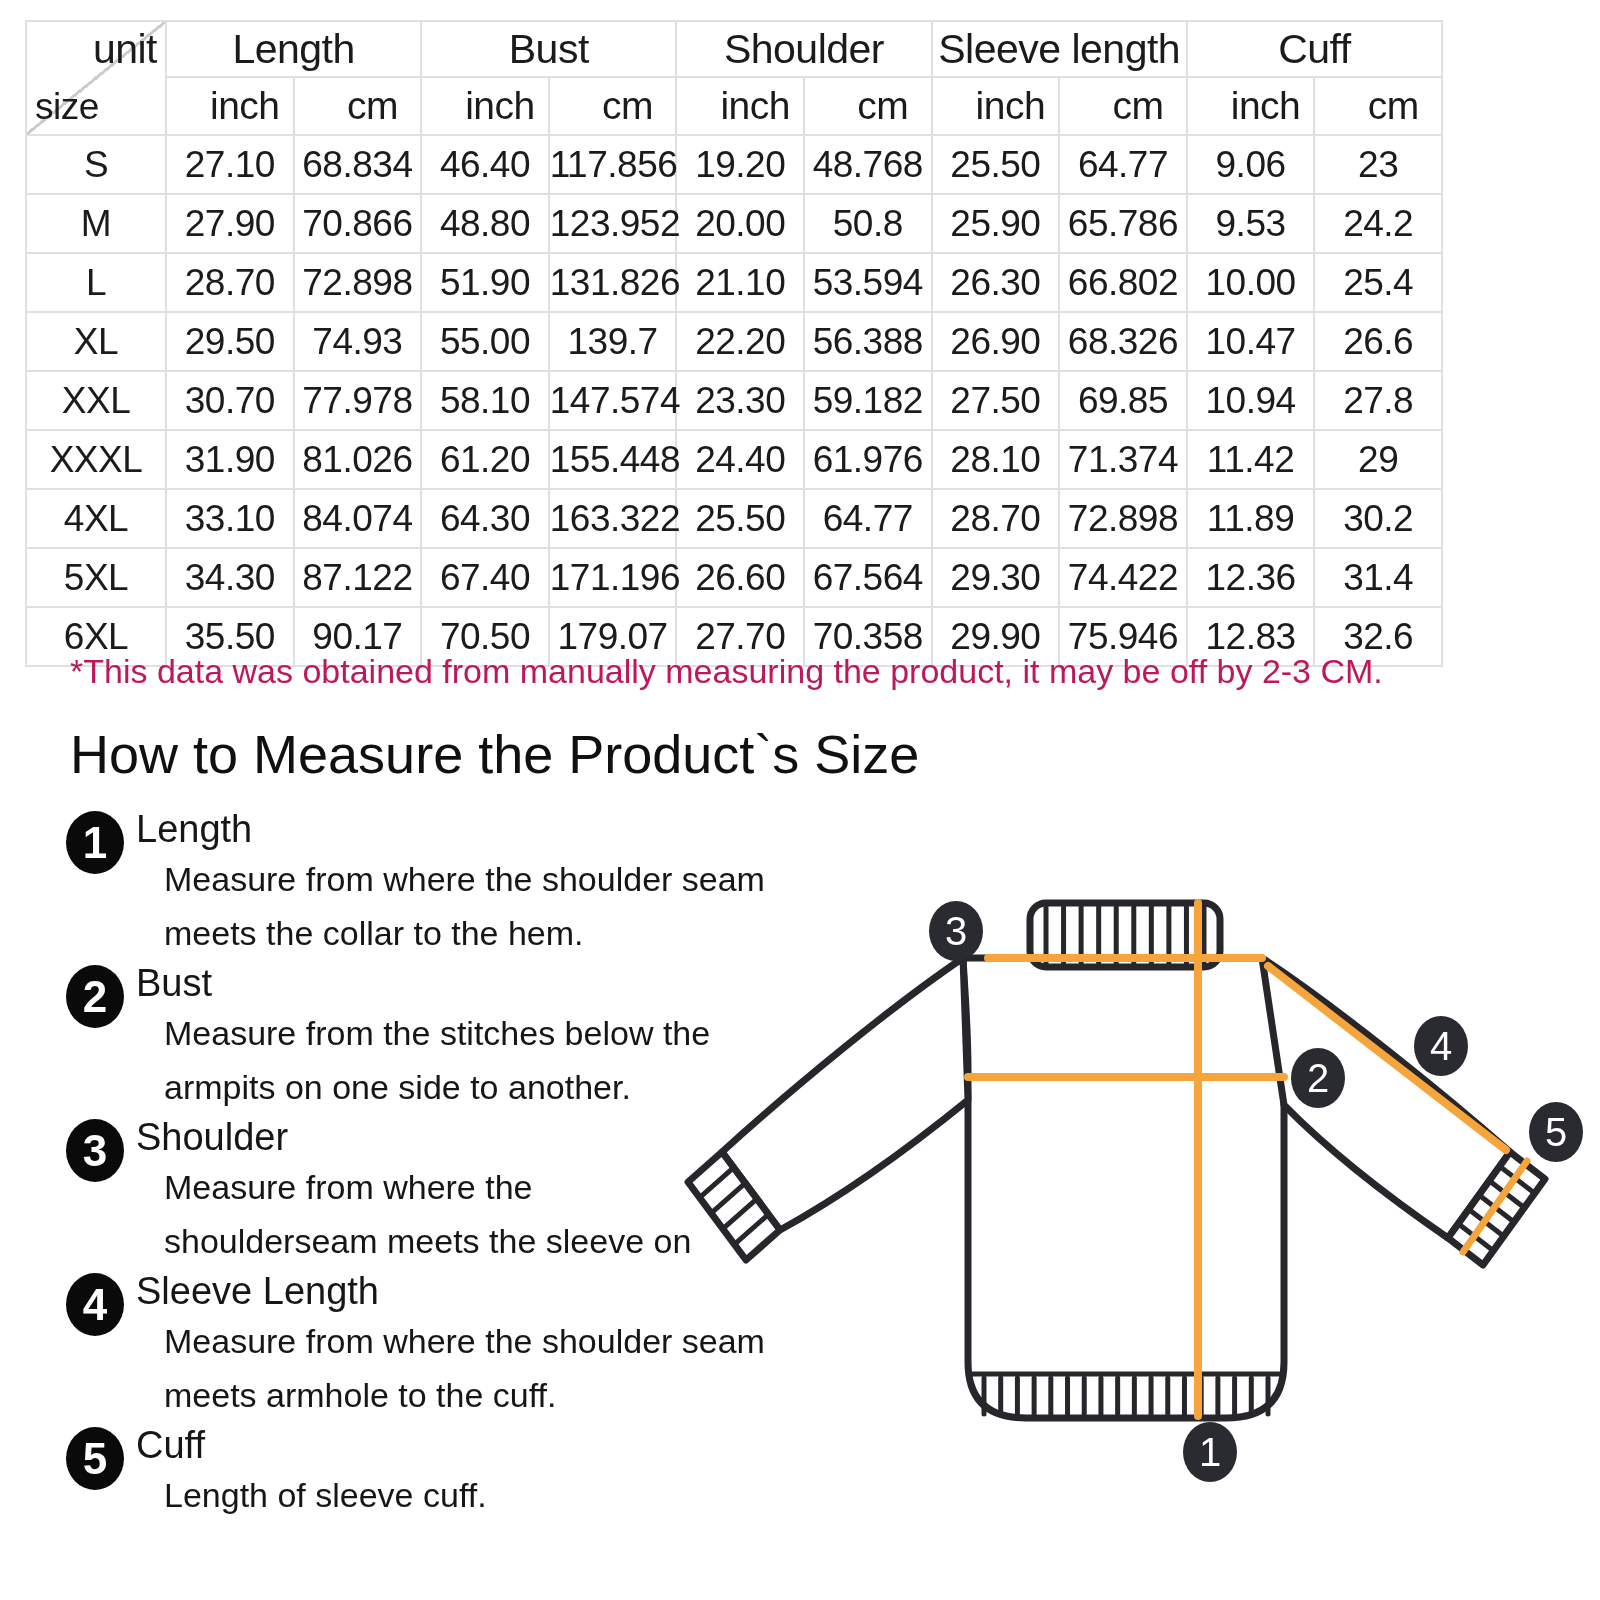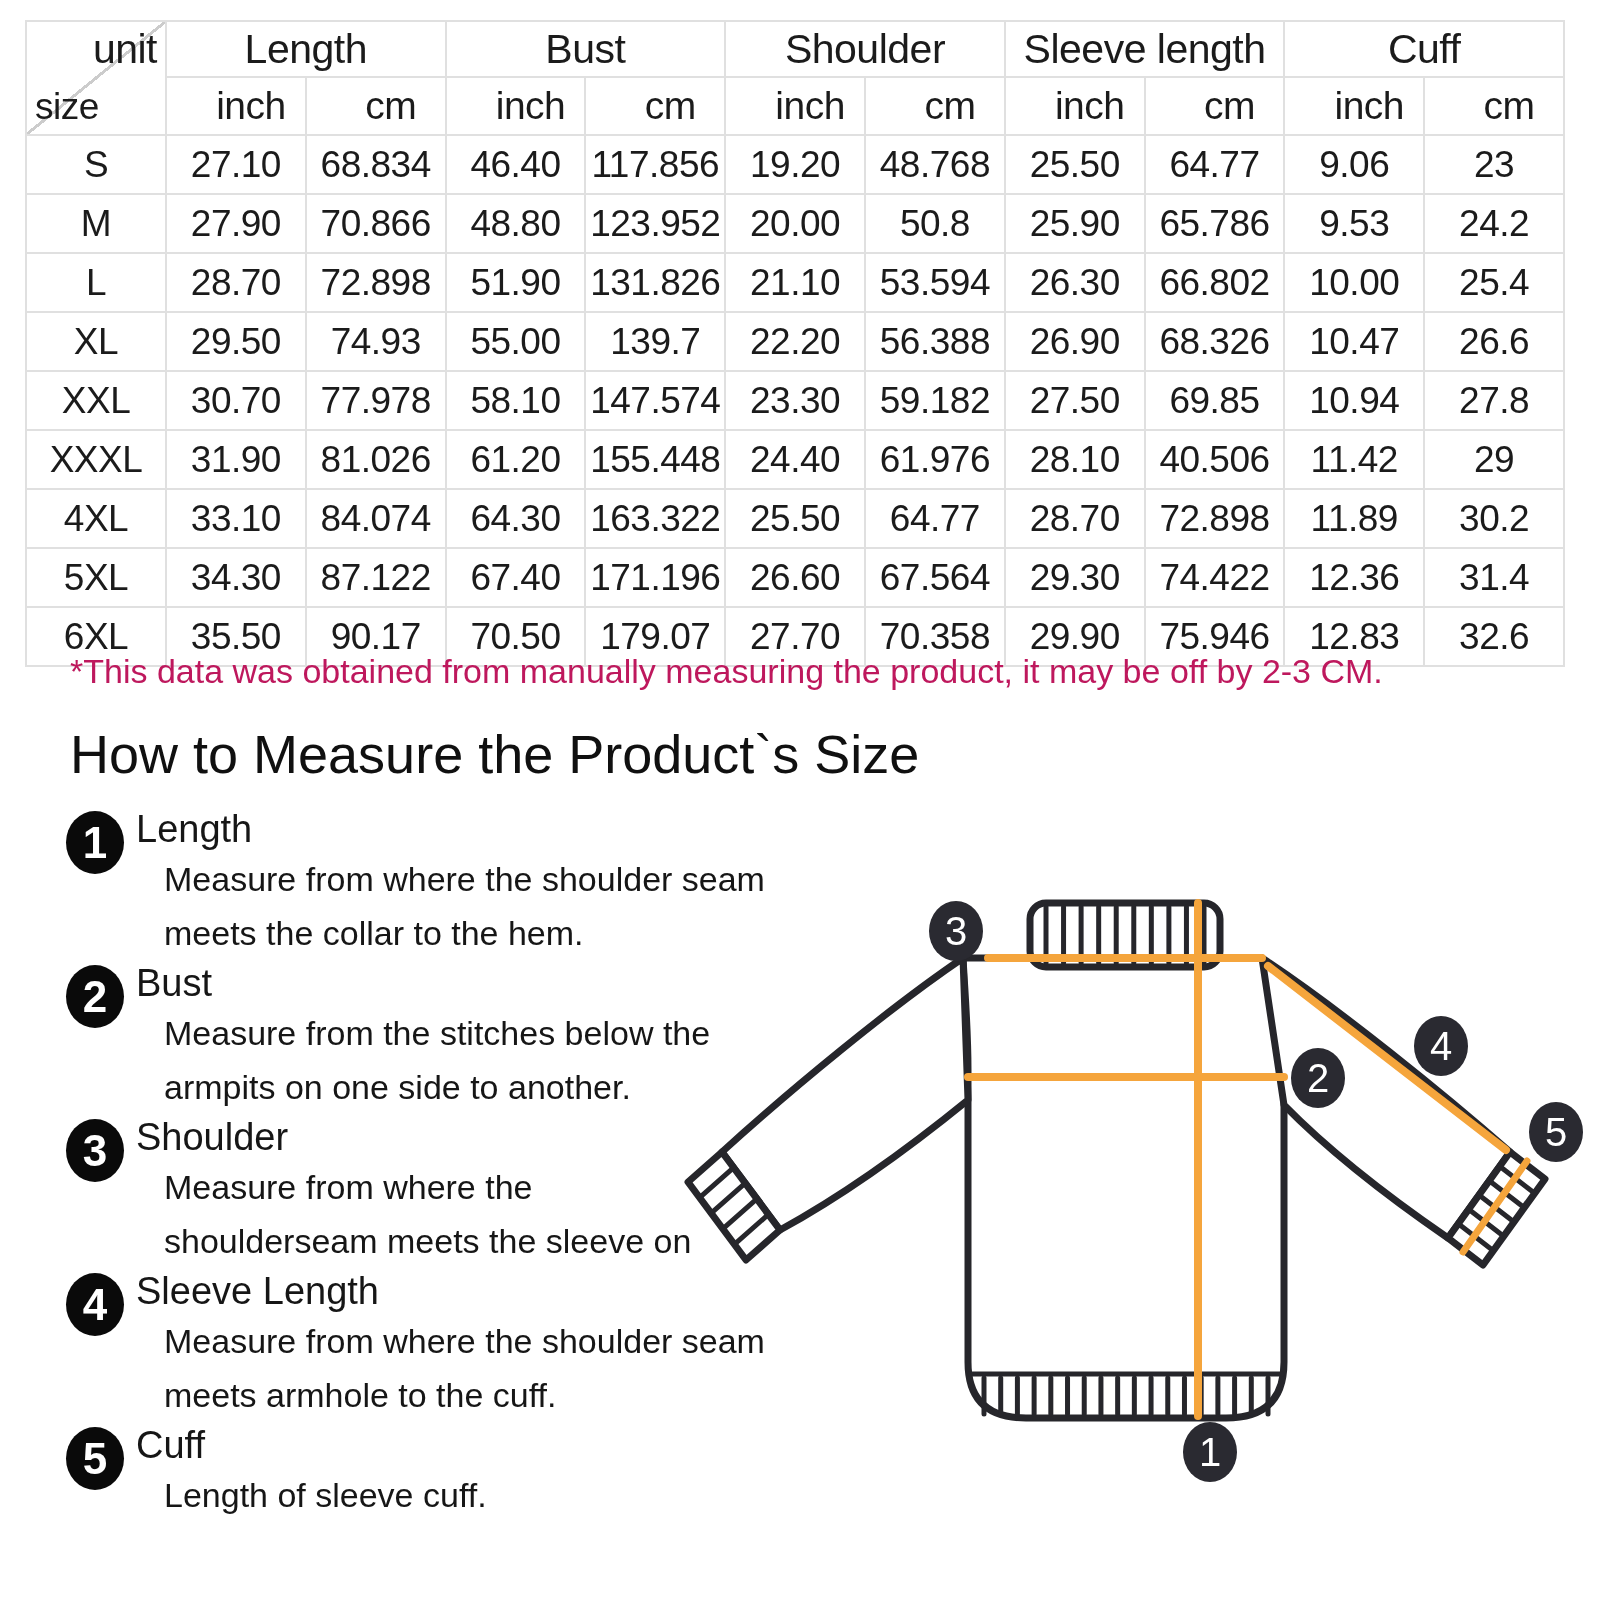--- a/index.html
+++ b/index.html
@@ -4,21 +4,21 @@
 <style>
   html,body{margin:0;padding:0;}
   body{
     width:1600px;height:1600px;position:relative;overflow:hidden;
     background:#ffffff;color:var(--text,#1b1b1b);
     font-family:"Liberation Sans","DejaVu Sans",sans-serif;
     -webkit-font-smoothing:antialiased;
   }
   
   .size-table{
-    position:absolute;left:25px;top:20px;width:1540px;
+    position:absolute;left:25px;top:20px;width:1418px;
     border-collapse:collapse;table-layout:fixed;
   }
   .size-table th,.size-table td{
     border:2px solid var(--border,#e0e0e0);background:#fff;
     font-weight:400;text-align:center;vertical-align:middle;padding:0;
     letter-spacing:-0.5px;white-space:nowrap;
   }
   .size-table thead tr.group-row th{height:54px;font-size:41px;}
   .size-table thead tr.sub-row th{height:56px;font-size:39px;padding-left:30px;}
   .size-table tbody th,.size-table tbody td{height:57px;font-size:37px;}
@@ -163,21 +163,21 @@
       </tr>
       <tr>
         <th>XXXL</th>
         <td>31.90</td>
         <td>81.026</td>
         <td>61.20</td>
         <td>155.448</td>
         <td>24.40</td>
         <td>61.976</td>
         <td>28.10</td>
-        <td>40.506</td>
+        <td>71.374</td>
         <td>11.42</td>
         <td>29</td>
       </tr>
       <tr>
         <th>4XL</th>
         <td>33.10</td>
         <td>84.074</td>
         <td>64.30</td>
         <td>163.322</td>
         <td>25.50</td>

